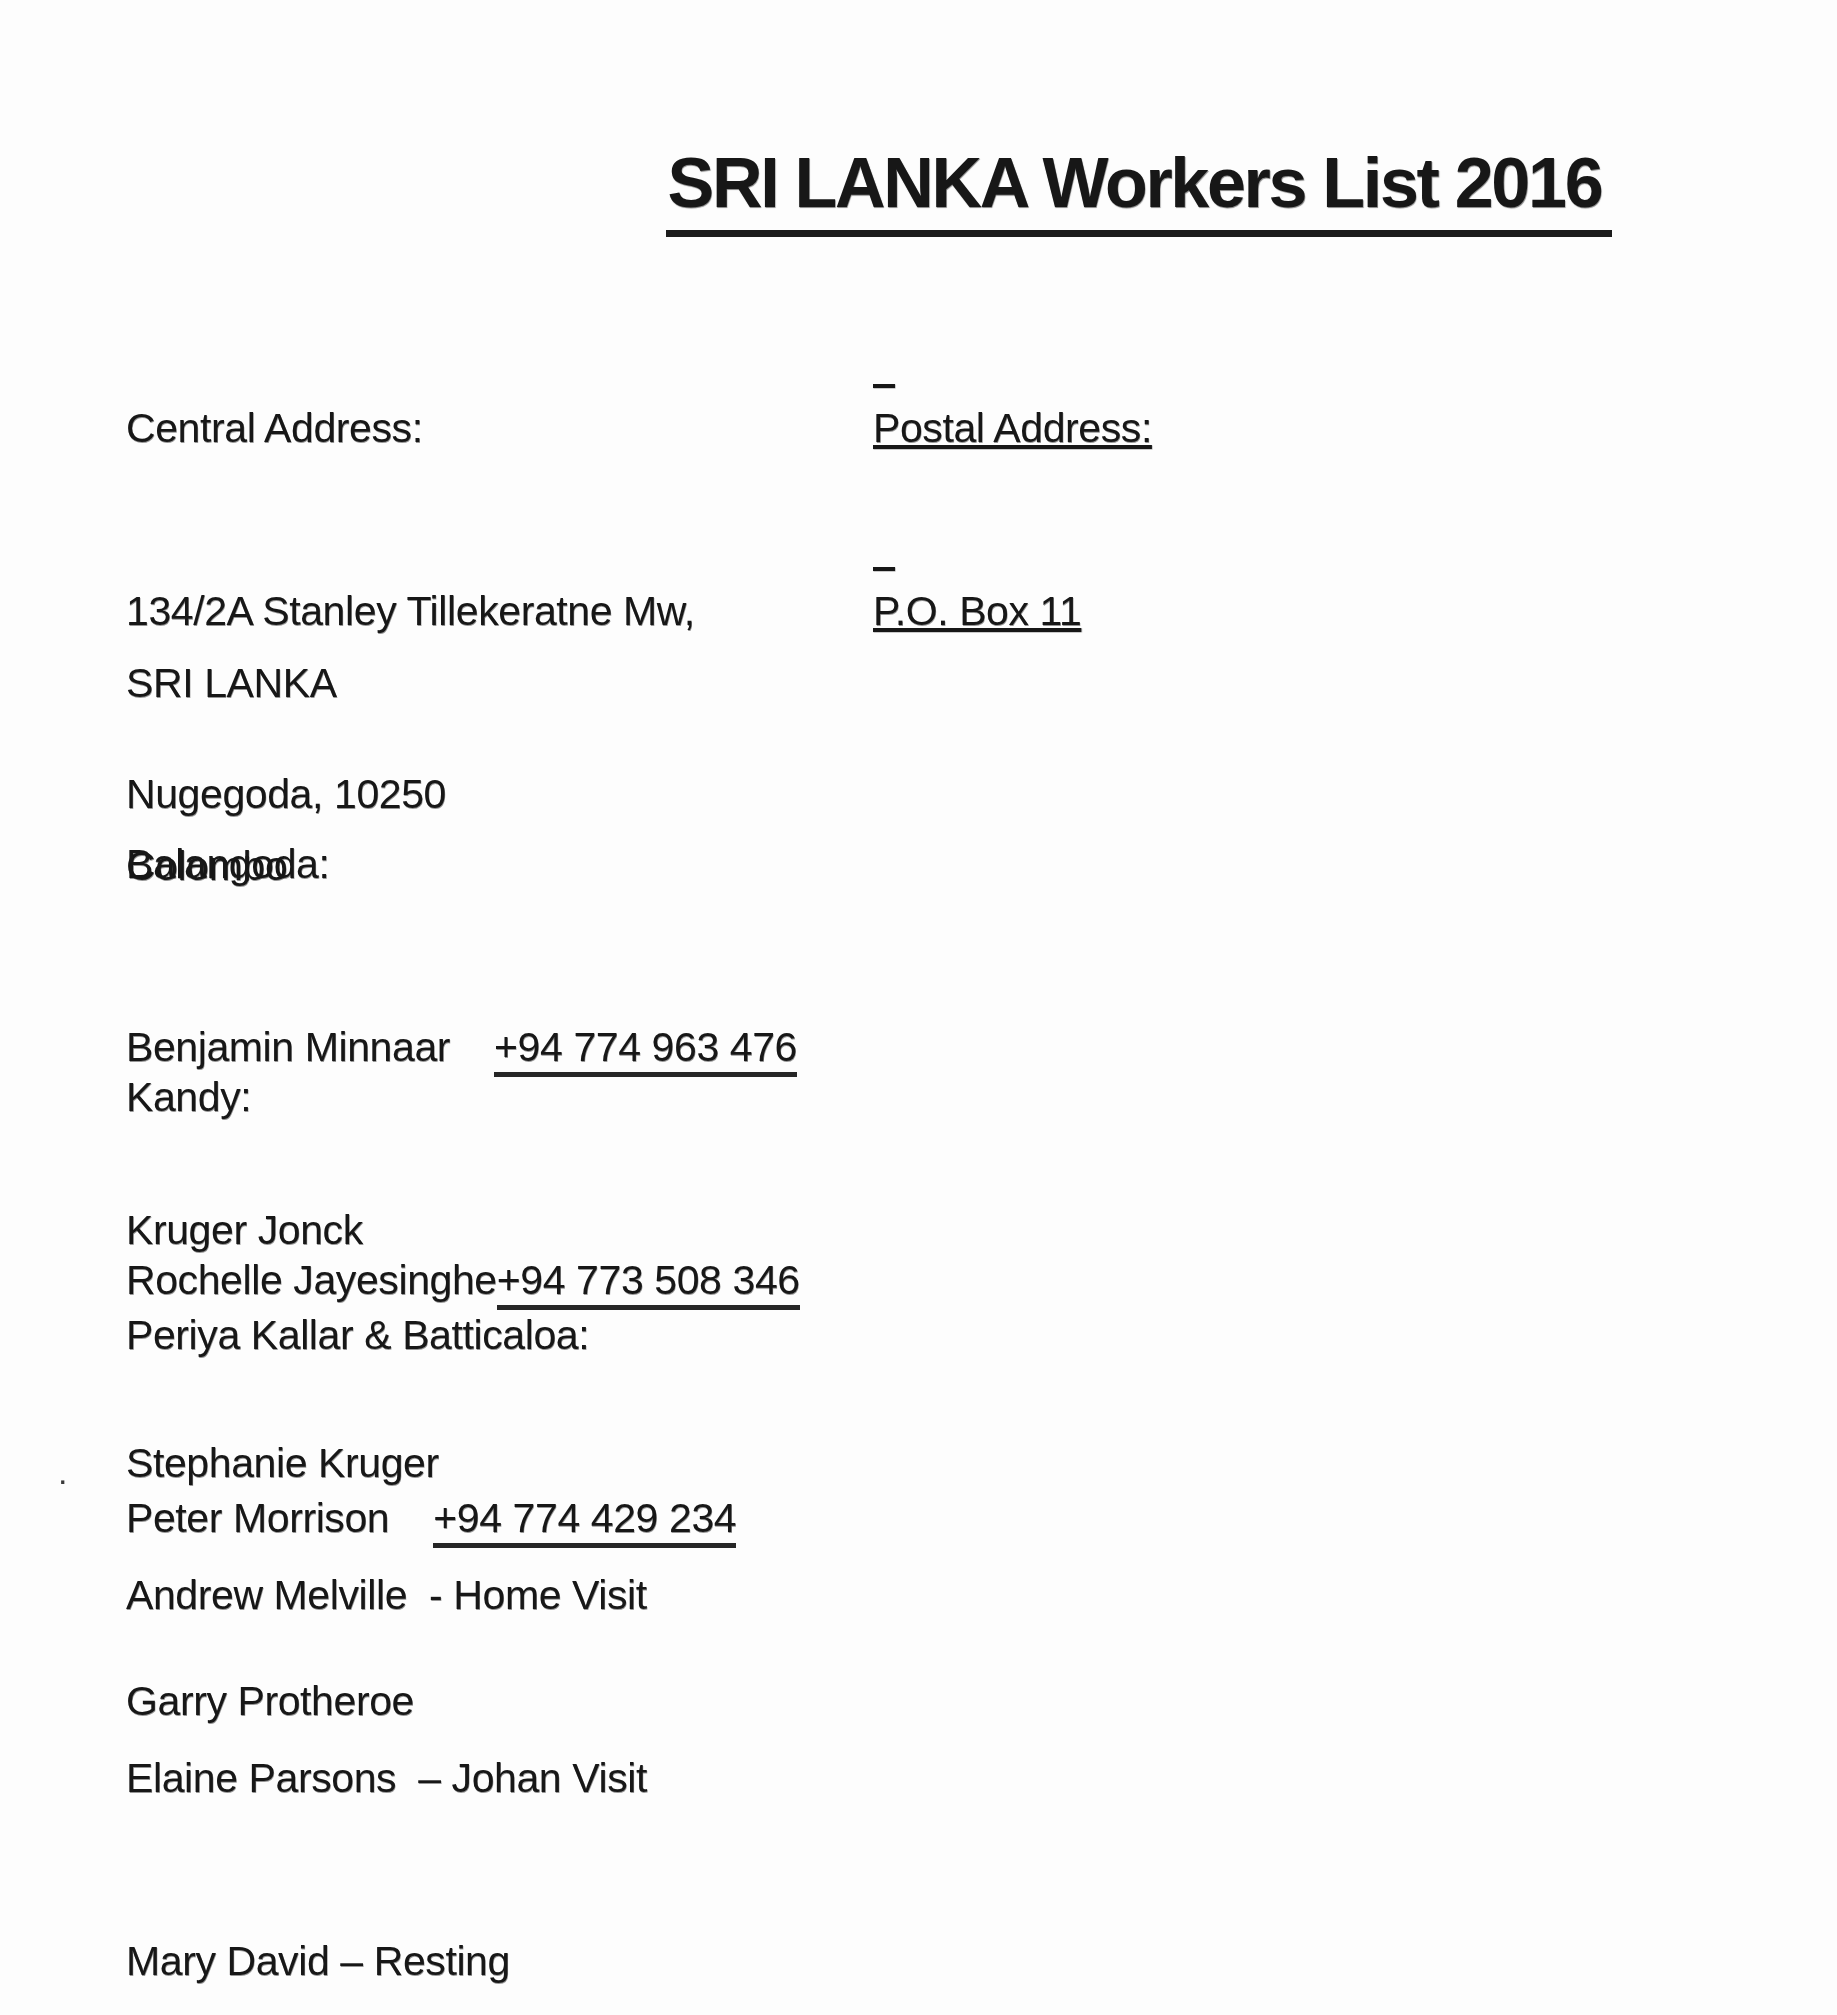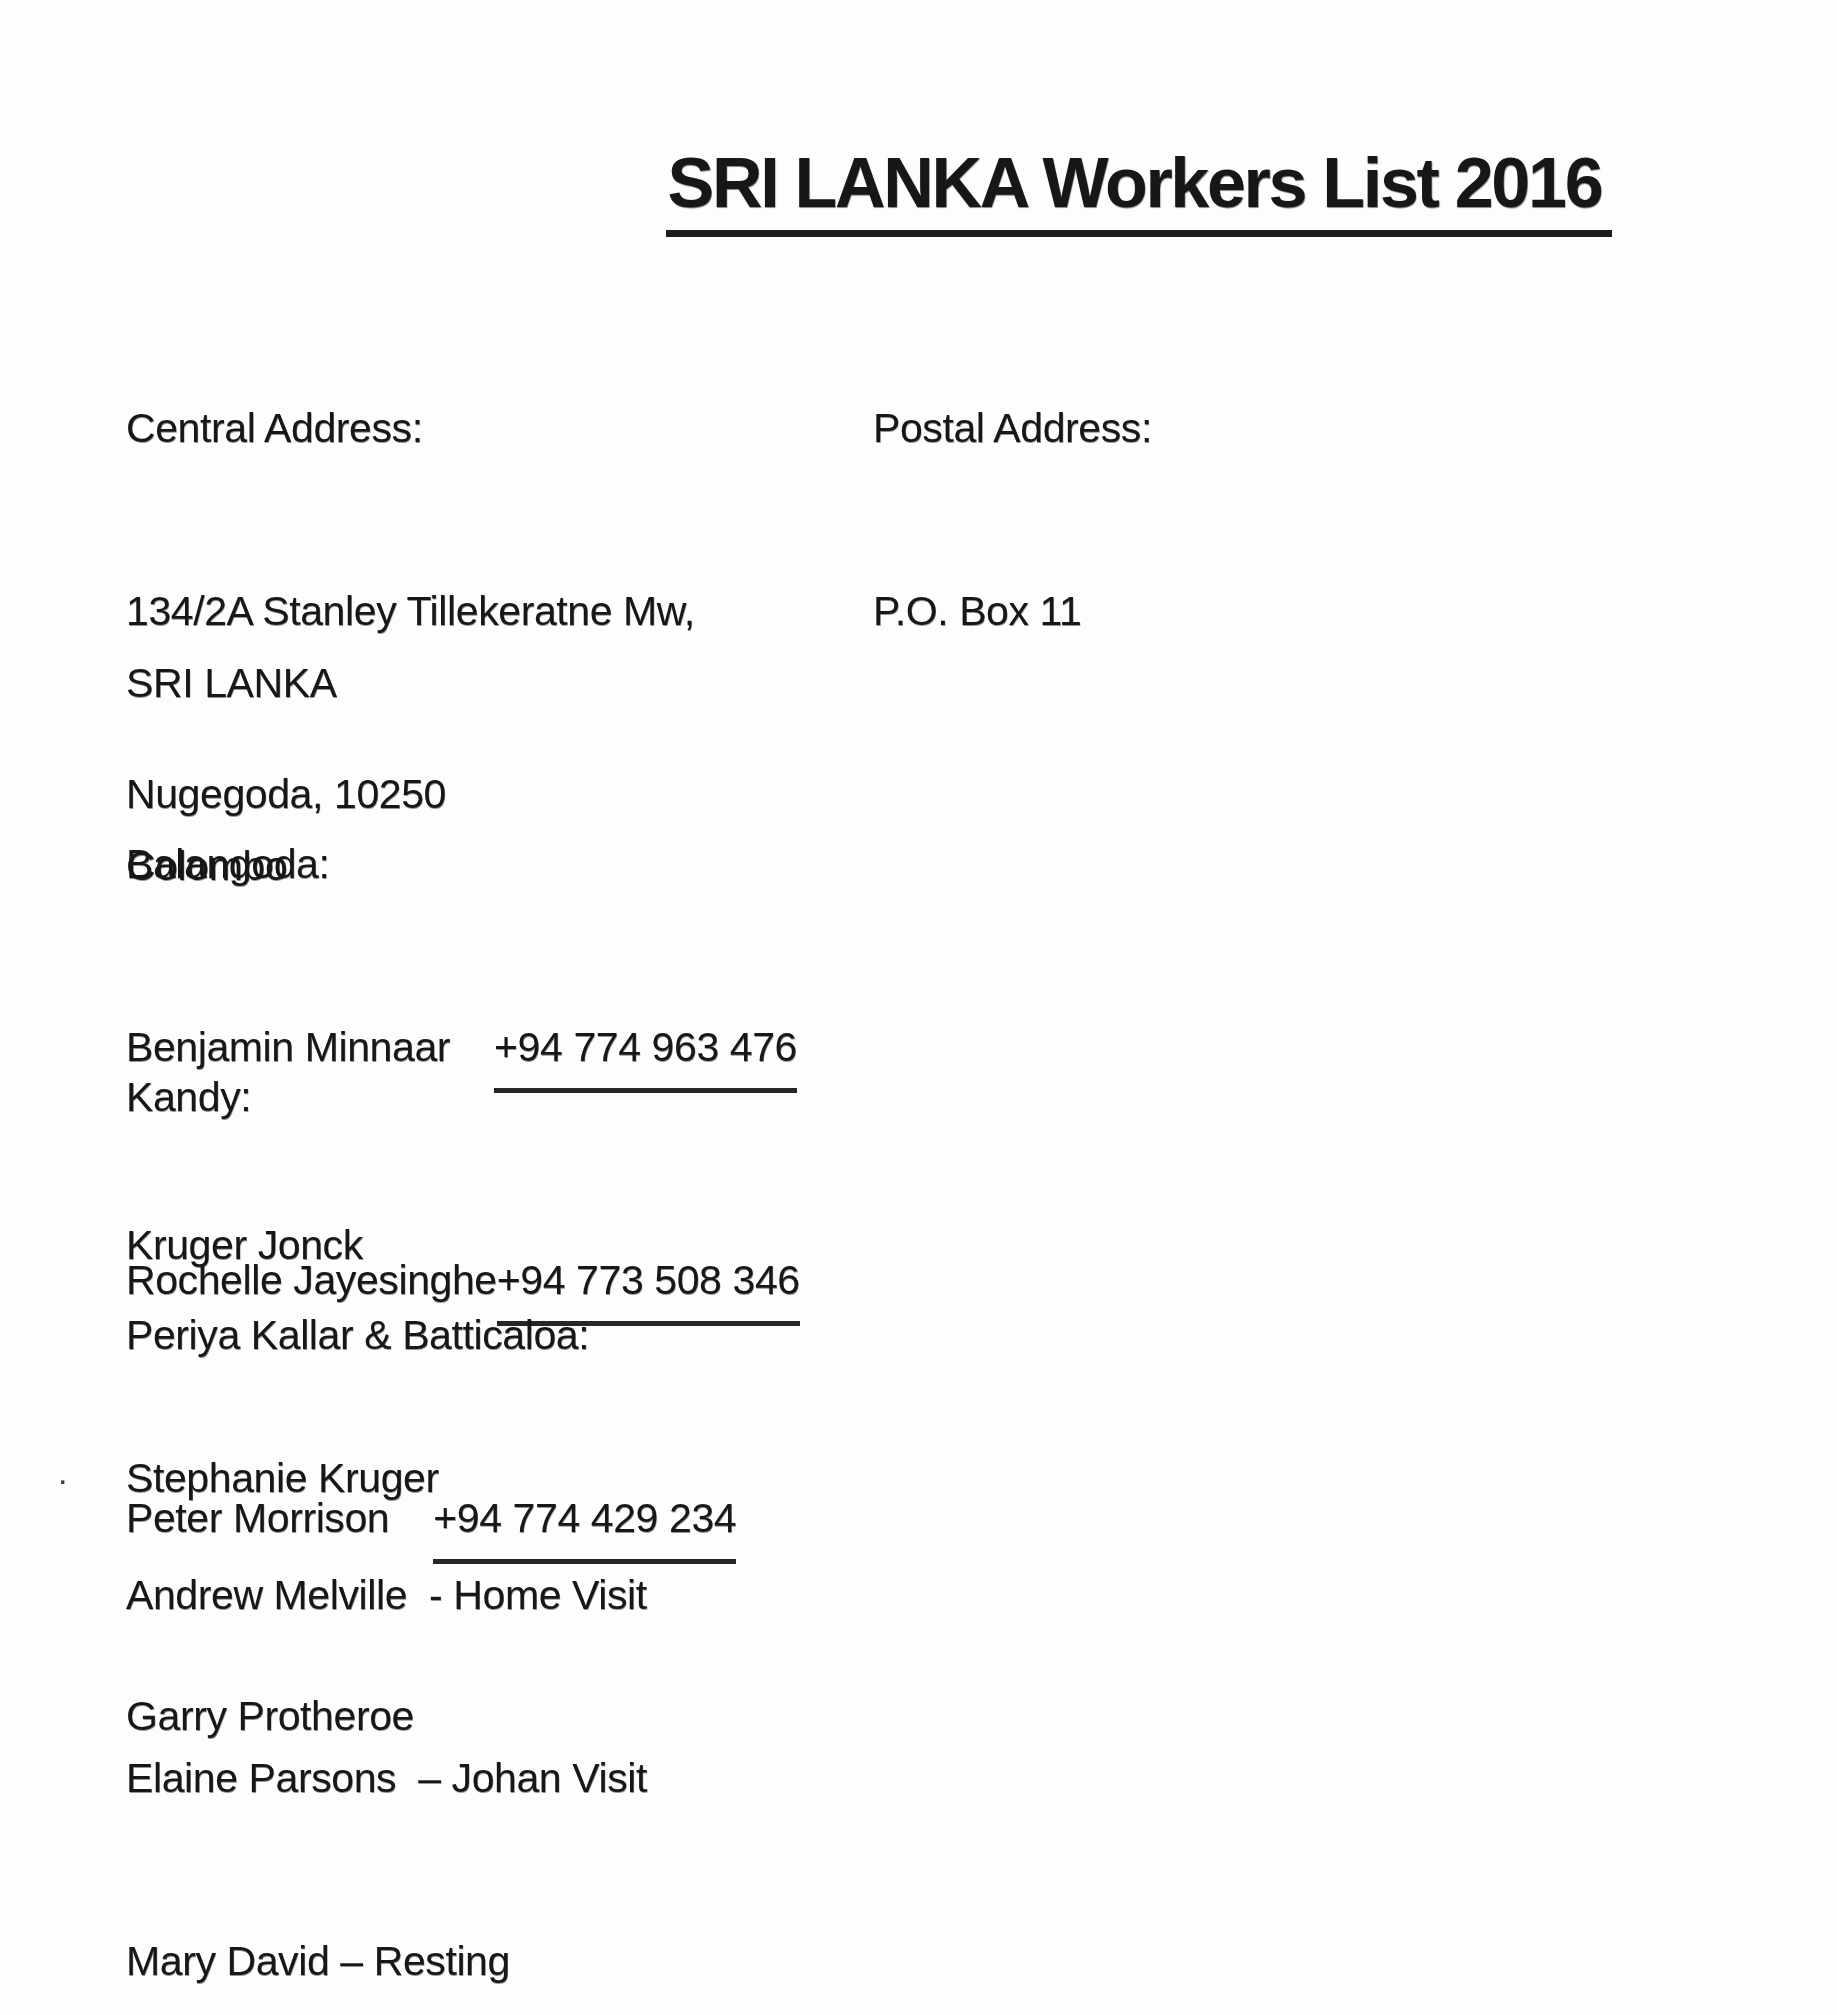--- a/index.html
+++ b/index.html
@@ -28,21 +28,21 @@
     border-bottom: 7.7px solid #1c1c1c;
     padding: 0 10.7px 7.7px 1.5px;
     display: inline-block;
     white-space: pre;
     text-shadow: 0.6px 0.6px 0.8px rgba(20,20,20,0.5);
   }
   .phone {
     display: inline-block;
     line-height: normal;
     border-bottom: 5.4px solid #262626;
-    padding-bottom: 17px;
+    padding-bottom: 1px;
   }
   .gap-md { margin-left: 44px; }
   .gap-0  { margin-left: 0; }
   .stray-mark {
     font-size: 34px;
     color: #3a3a3a;
   }
 </style>
 </head>
 <body>
@@ -50,21 +50,21 @@
 <div class="abs" style="left:666px; top:145px;">
   <span class="page-title">SRI LANKA Workers List 2016</span>
 </div>
 
 <div class="abs doc-text" style="left:126px; top:276px;">
   <div>Central Address:</div>
   <div>134/2A Stanley Tillekeratne Mw,</div>
   <div>Nugegoda, 10250</div>
 </div>
 
-<div class="abs doc-text" style="left:873px; top:276px;">
+<div class="abs doc-text" style="left:873px; top:276px;text-decoration:underline;">
   <div>Postal Address:</div>
   <div>P.O. Box 11</div>
 </div>
 
 <div class="abs doc-text" style="left:126px; top:531px;">
   <div>SRI LANKA</div>
   <div>Colombo</div>
 </div>
 
 <div class="abs doc-text" style="left:126px; top:712px;">

